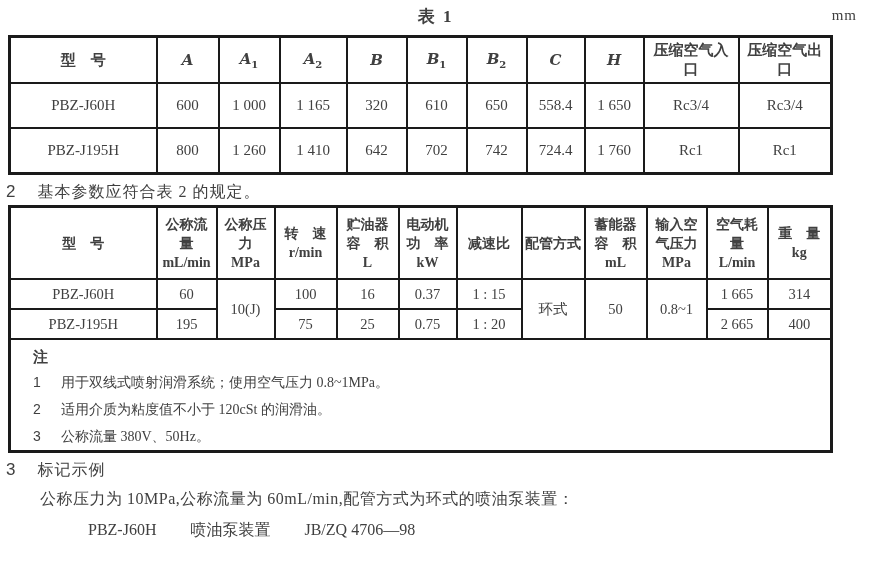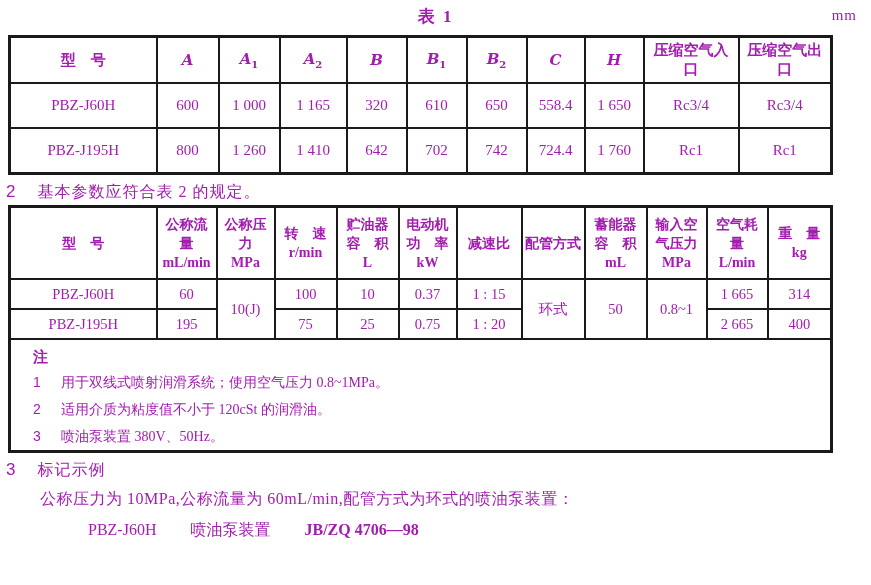--- a/index.html
+++ b/index.html
@@ -1,20 +1,20 @@
 <!DOCTYPE html>
 <html><head>
 <meta charset="utf-8">
 <style>
   html,body{margin:0;padding:0;background:#fff;}
   .page{
     position:relative;
     width:871px;height:585px;
     background:#fff;
-    color:#a21caf;
+    color:#404040;
     font-family:"Liberation Serif","DejaVu Serif",serif;
     overflow:hidden;
   }
   
   .cap1-row{position:relative;height:27px;padding-top:5px;}
   .table-caption{
     text-align:center;font-size:17px;font-weight:bold;
     letter-spacing:2px;
   }
   .unit-label{
@@ -53,21 +53,21 @@
   .note-label{font-size:15px;font-weight:bold;line-height:24px;}
   .note-line{font-size:14px;line-height:27px;}
   .note-num{display:inline-block;min-width:14px;margin-right:14px;font-family:"Liberation Sans",sans-serif;}
   
   .section-line{margin:7px 0 2px 6px;font-size:16px;display:flex;align-items:baseline;}
   .sec-num{font-family:"Liberation Sans",sans-serif;font-size:17px;margin-right:22px;}
   .sec-text{font-size:16px;letter-spacing:1px;}
   .mark-desc{margin:4px 0 0 40px;font-size:16px;letter-spacing:0.5px;line-height:27px;}
   .mark-example{margin:4px 0 0 88px;font-size:16px;line-height:27px;}
   .mark-example .part{margin-right:30px;}
-  .mark-example .part:last-child{margin-right:8px;font-weight:bold;}
+  .mark-example .part:last-child{margin-right:8px;}
 </style>
 </head>
 <body>
 
 <div class="page">
 
   <div class="cap1-row">
     <div class="table-caption">表 1</div>
     <div class="unit-label">mm</div>
   </div>
@@ -204,21 +204,21 @@
             <span class="hl">kg</span>
           </th>
       </tr>
     </thead>
     <tbody>
       <tr>
         <td>PBZ-J60H</td>
         <td>60</td>
         <td rowspan="2">10(J)</td>
         <td>100</td>
-        <td>10</td>
+        <td>16</td>
         <td>0.37</td>
         <td>1 : 15</td>
         <td rowspan="2">环式</td>
         <td rowspan="2">50</td>
         <td rowspan="2">0.8~1</td>
         <td>1 665</td>
         <td>314</td>
       </tr>
       <tr>
         <td>PBZ-J195H</td>
@@ -233,21 +233,21 @@
       <tr>
         <td colspan="12" class="notes-cell">
           <div class="note-label">注</div>
           <div class="note-line">
             <span class="note-num">1</span><span>用于双线式喷射润滑系统；使用空气压力 0.8~1MPa。</span>
           </div>
           <div class="note-line">
             <span class="note-num">2</span><span>适用介质为粘度值不小于 120cSt 的润滑油。</span>
           </div>
           <div class="note-line">
-            <span class="note-num">3</span><span>喷油泵装置 380V、50Hz。</span>
+            <span class="note-num">3</span><span>公称流量 380V、50Hz。</span>
           </div>
         </td>
       </tr>
     </tbody>
   </table>
 
   <div class="section-line">
     <span class="sec-num">3</span>
     <span class="sec-text">标记示例</span>
   </div>

